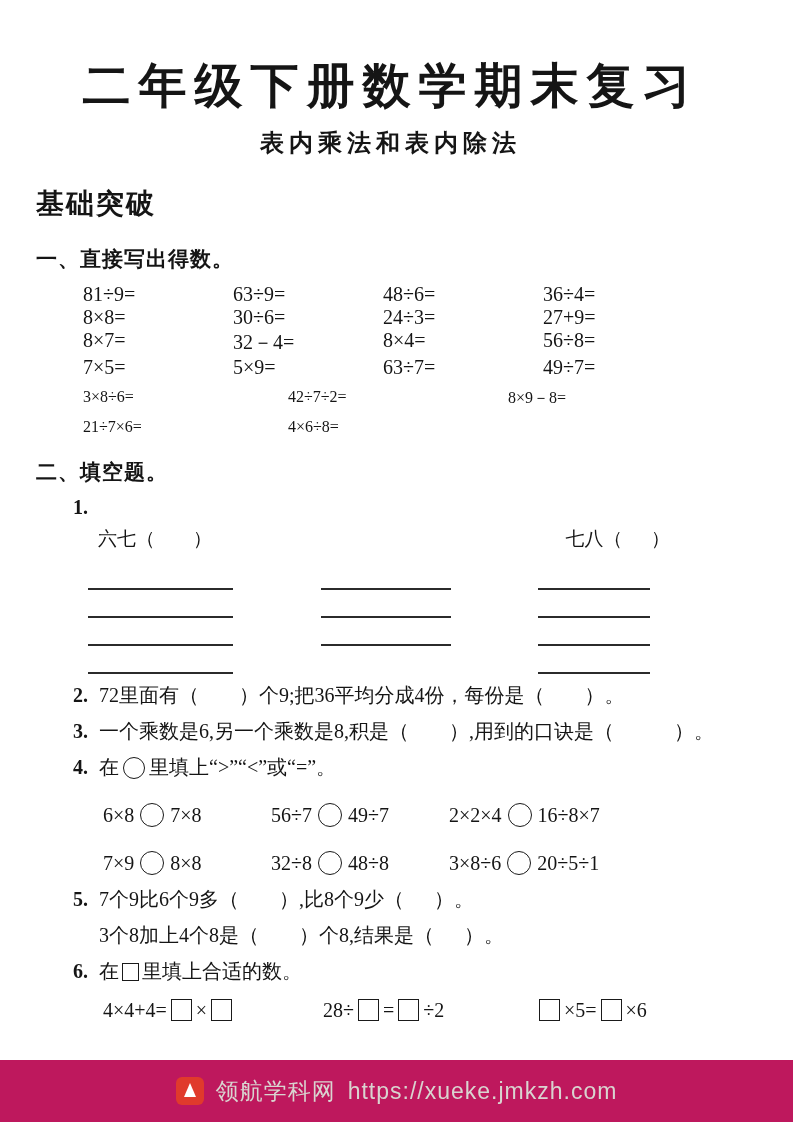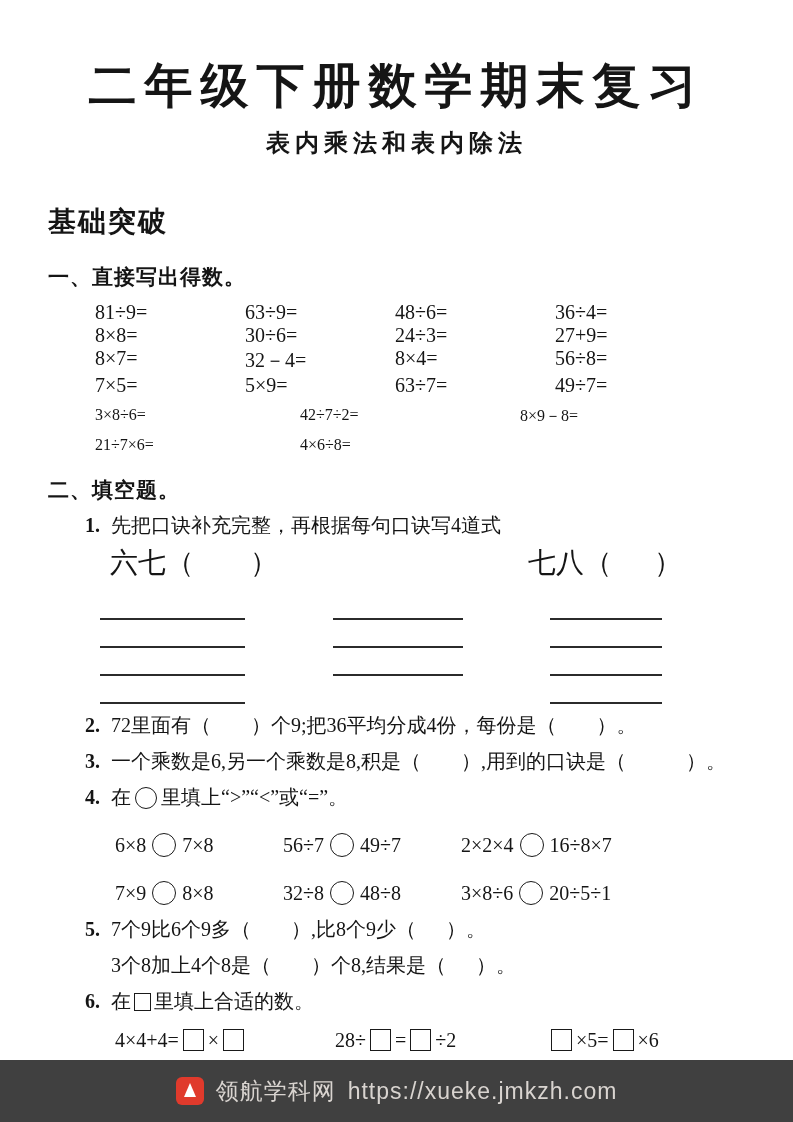--- a/index.html
+++ b/index.html
@@ -4,33 +4,33 @@
 <style>
   * { margin:0; padding:0; box-sizing:border-box; }
   html,body { width:793px; height:1122px; }
   body {
     background:#ffffff;
     color:#151515;
     font-family:"Liberation Serif","DejaVu Serif",serif;
     position:relative;
     overflow:hidden;
   }
-  .page { padding:58px 48px 0 48px; }
+  .page { padding:58px 48px 0 36px; }
 
   .title {
     font-size:48px; font-weight:900; text-align:center;
     letter-spacing:8px; line-height:1.15;
     font-family:"Liberation Serif","DejaVu Serif",serif;
   }
   .subtitle {
     font-size:24px; font-weight:800; text-align:center;
     letter-spacing:5px; margin-top:14px;
   }
   .section-head {
-    font-size:28px; font-weight:800; margin-top:44px; letter-spacing:2px;
+    font-size:28px; font-weight:800; margin-top:26px; letter-spacing:2px;
   }
   .part-head {
     font-size:21px; font-weight:700; margin-top:22px; letter-spacing:1px;
   }
 
   
   .calc-grid {
     margin:10px 0 0 47px;
     display:grid;
     grid-template-columns:150px 150px 160px auto;
@@ -43,21 +43,21 @@
   }
 
   
   .question { margin:7px 0 0 37px; font-size:20px; line-height:1.45; display:flex; }
   .qnum { font-weight:800; width:26px; flex:0 0 26px; }
   .qtext { white-space:pre-wrap; }
 
   .hint-row {
     margin:4px 0 0 62px; width:572px;
     display:flex; justify-content:space-between;
-    font-size:28px; white-space:pre-wrap;
+    font-size:19px; white-space:pre-wrap;
   }
 
   .lines { margin:10px 0 2px 52px; width:562px; }
   .line-row { display:flex; justify-content:space-between; height:28px; }
   .uline { border-bottom:2px solid #2b2b2b; display:inline-block; }
   .u1 { width:145px; } .u2 { width:130px; } .u3 { width:112px; }
   .uline.hidden { visibility:hidden; }
 
   .cmp-rows, .box-rows { margin-left:67px; font-size:20px; }
   .cmp-row {
@@ -79,21 +79,21 @@
   .sq {
     display:inline-block; width:21px; height:22px;
     border:1.6px solid #1a1a1a;
     margin:0 4px; vertical-align:-4px; flex:0 0 21px;
   }
   .sq.inline-head { width:17px; height:18px; vertical-align:-3px; margin:0 3px; }
 
   
   .footer {
     position:absolute; left:0; right:0; bottom:0; height:62px;
-    background:#404040;
+    background:#be185d;
     display:flex; align-items:center; justify-content:center; gap:12px;
     font-size:23px; color:#d9d4d0;
     font-family:"Liberation Sans","DejaVu Sans",sans-serif;
     letter-spacing:1px;
   }
   .logo {
     width:28px; height:28px; border-radius:6px;
     background:#e03a2c; position:relative; flex:0 0 28px;
   }
   .logo::after {
@@ -144,21 +144,20 @@
       <span>21÷7×6=</span>
       <span>4×6÷8=</span>
     </div>
   </div>
 
   <div>
     <div class="part-head">二、填空题。</div>
 
     <div class="question">
       <span class="qnum">1.</span>
-      <span class="qtext">先把口诀补充完整，再根据每句口诀写4道式</span>
     </div>
     <div class="hint-row">
       <span>六七（        ）</span>
       <span>七八（      ）</span>
     </div>
     <div class="lines">
       <div class="line-row">
         <span class="uline u1"></span>
         <span class="uline u2"></span>
         <span class="uline u3"></span>

